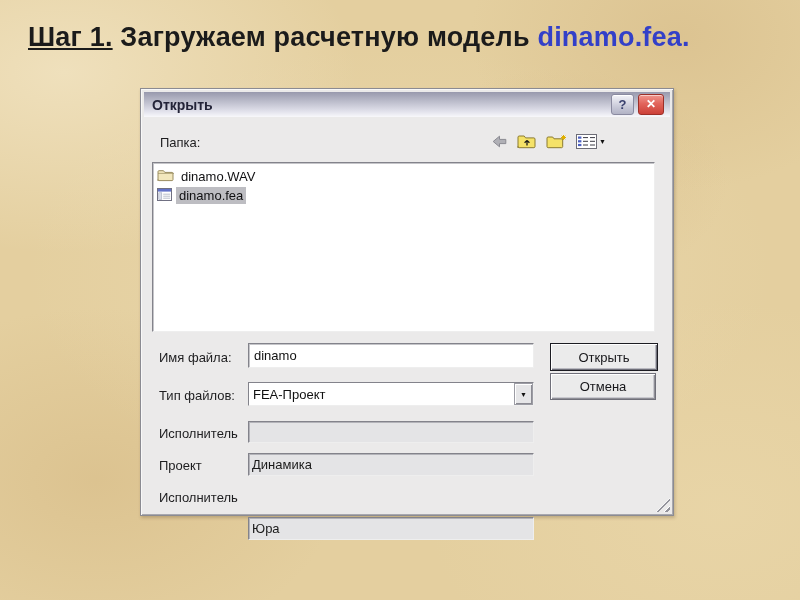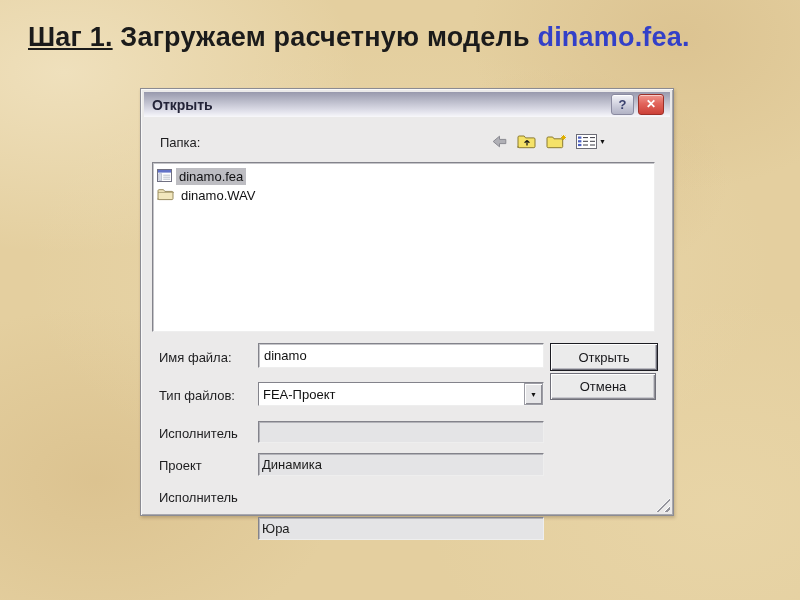--- a/index.html
+++ b/index.html
@@ -81,21 +81,21 @@
   
   .file-list{
     position:absolute;left:11px;top:73px;width:503px;height:170px;
     padding:4px 2px;overflow:hidden;
   }
   .file-item{display:flex;align-items:center;gap:4px;height:19px;padding-left:2px;cursor:default;}
   .file-label{padding:1px 3px;font-size:13px;color:#101012;}
   .file-item.selected .file-label{background:#bdbdc2;}
 
   
-  .field{position:absolute;left:117px;width:286px;font-size:13px;}
+  .field{position:absolute;left:107px;width:286px;font-size:13px;}
   .text-input{
     height:25px;padding:0 5px;font-size:13px;color:#111;
     font-family:"Liberation Sans",sans-serif;outline:none;width:286px;
   }
   .type-combo{height:24px;}
   .ro{height:23px;line-height:21px;padding:0 3px;color:#1a1a1a;}
   .btn{
     position:absolute;left:409px;width:108px;height:28px;
     background:#ebebeb;font-family:"Liberation Sans",sans-serif;
     font-size:13px;color:#17171a;cursor:default;
@@ -159,36 +159,36 @@
           <g stroke="#3a3a44" stroke-width="1">
             <path d="M7 3.6 h5 M7 7.3 h5 M7 11 h5"></path>
             <path d="M14 3.6 h5 M14 7.3 h5 M14 11 h5"></path>
           </g>
         </svg>
         <span class="views-arrow">▼</span>
       </button>
   </div>
 
   <div class="file-list sunken">
+    <div class="file-item">
+      <span><svg width="17" height="13" viewBox="0 0 17 13">
+            <path d="M1 11.6 V2.6 C1 2.1 1.4 1.7 1.9 1.7 h4.6 l1.3 1.7 h7.3 c.5 0 .9.4.9.9 v6.4 c0 .5-.4.9-.9.9 H1.9 c-.5 0-.9-.4-.9-.9 z" fill="#f2e7bd" stroke="#9a8d60"></path>
+            <path d="M1 4.4 h16" stroke="#9a8d60" stroke-width="0.7"></path>
+          </svg></span>
+      <span class="file-label">dinamo.WAV</span>
+    </div>
     <div class="file-item selected">
       <span><svg width="15" height="13" viewBox="0 0 15 13">
             <rect x="0.5" y="0.5" width="14" height="12" fill="#ffffff" stroke="#707082"></rect>
             <rect x="1" y="1" width="13" height="2.6" fill="#6272c8"></rect>
             <rect x="1.8" y="4.8" width="3" height="6.6" fill="#d8dce8" stroke="#9aa0b4" stroke-width="0.5"></rect>
             <path d="M6.2 6.2 h7 M6.2 8.2 h7 M6.2 10.2 h7" stroke="#a8aebe" stroke-width="0.8"></path>
           </svg></span>
       <span class="file-label">dinamo.fea</span>
     </div>
-    <div class="file-item">
-      <span><svg width="17" height="13" viewBox="0 0 17 13">
-            <path d="M1 11.6 V2.6 C1 2.1 1.4 1.7 1.9 1.7 h4.6 l1.3 1.7 h7.3 c.5 0 .9.4.9.9 v6.4 c0 .5-.4.9-.9.9 H1.9 c-.5 0-.9-.4-.9-.9 z" fill="#f2e7bd" stroke="#9a8d60"></path>
-            <path d="M1 4.4 h16" stroke="#9a8d60" stroke-width="0.7"></path>
-          </svg></span>
-      <span class="file-label">dinamo.WAV</span>
-    </div>
   </div>
 
   <span class="lbl" style="left:18px;top:261px;">Имя файла:</span>
   <input class="field sunken text-input" style="top: 254px; height: 25px;" value="dinamo">
 
   <span class="lbl" style="left:18px;top:299px;">Тип файлов:</span>
   <div class="combo sunken field type-combo" style="top:293px;">
     <span class="combo-body">
       <span class="combo-text">FEA-Проект</span>
     </span>

